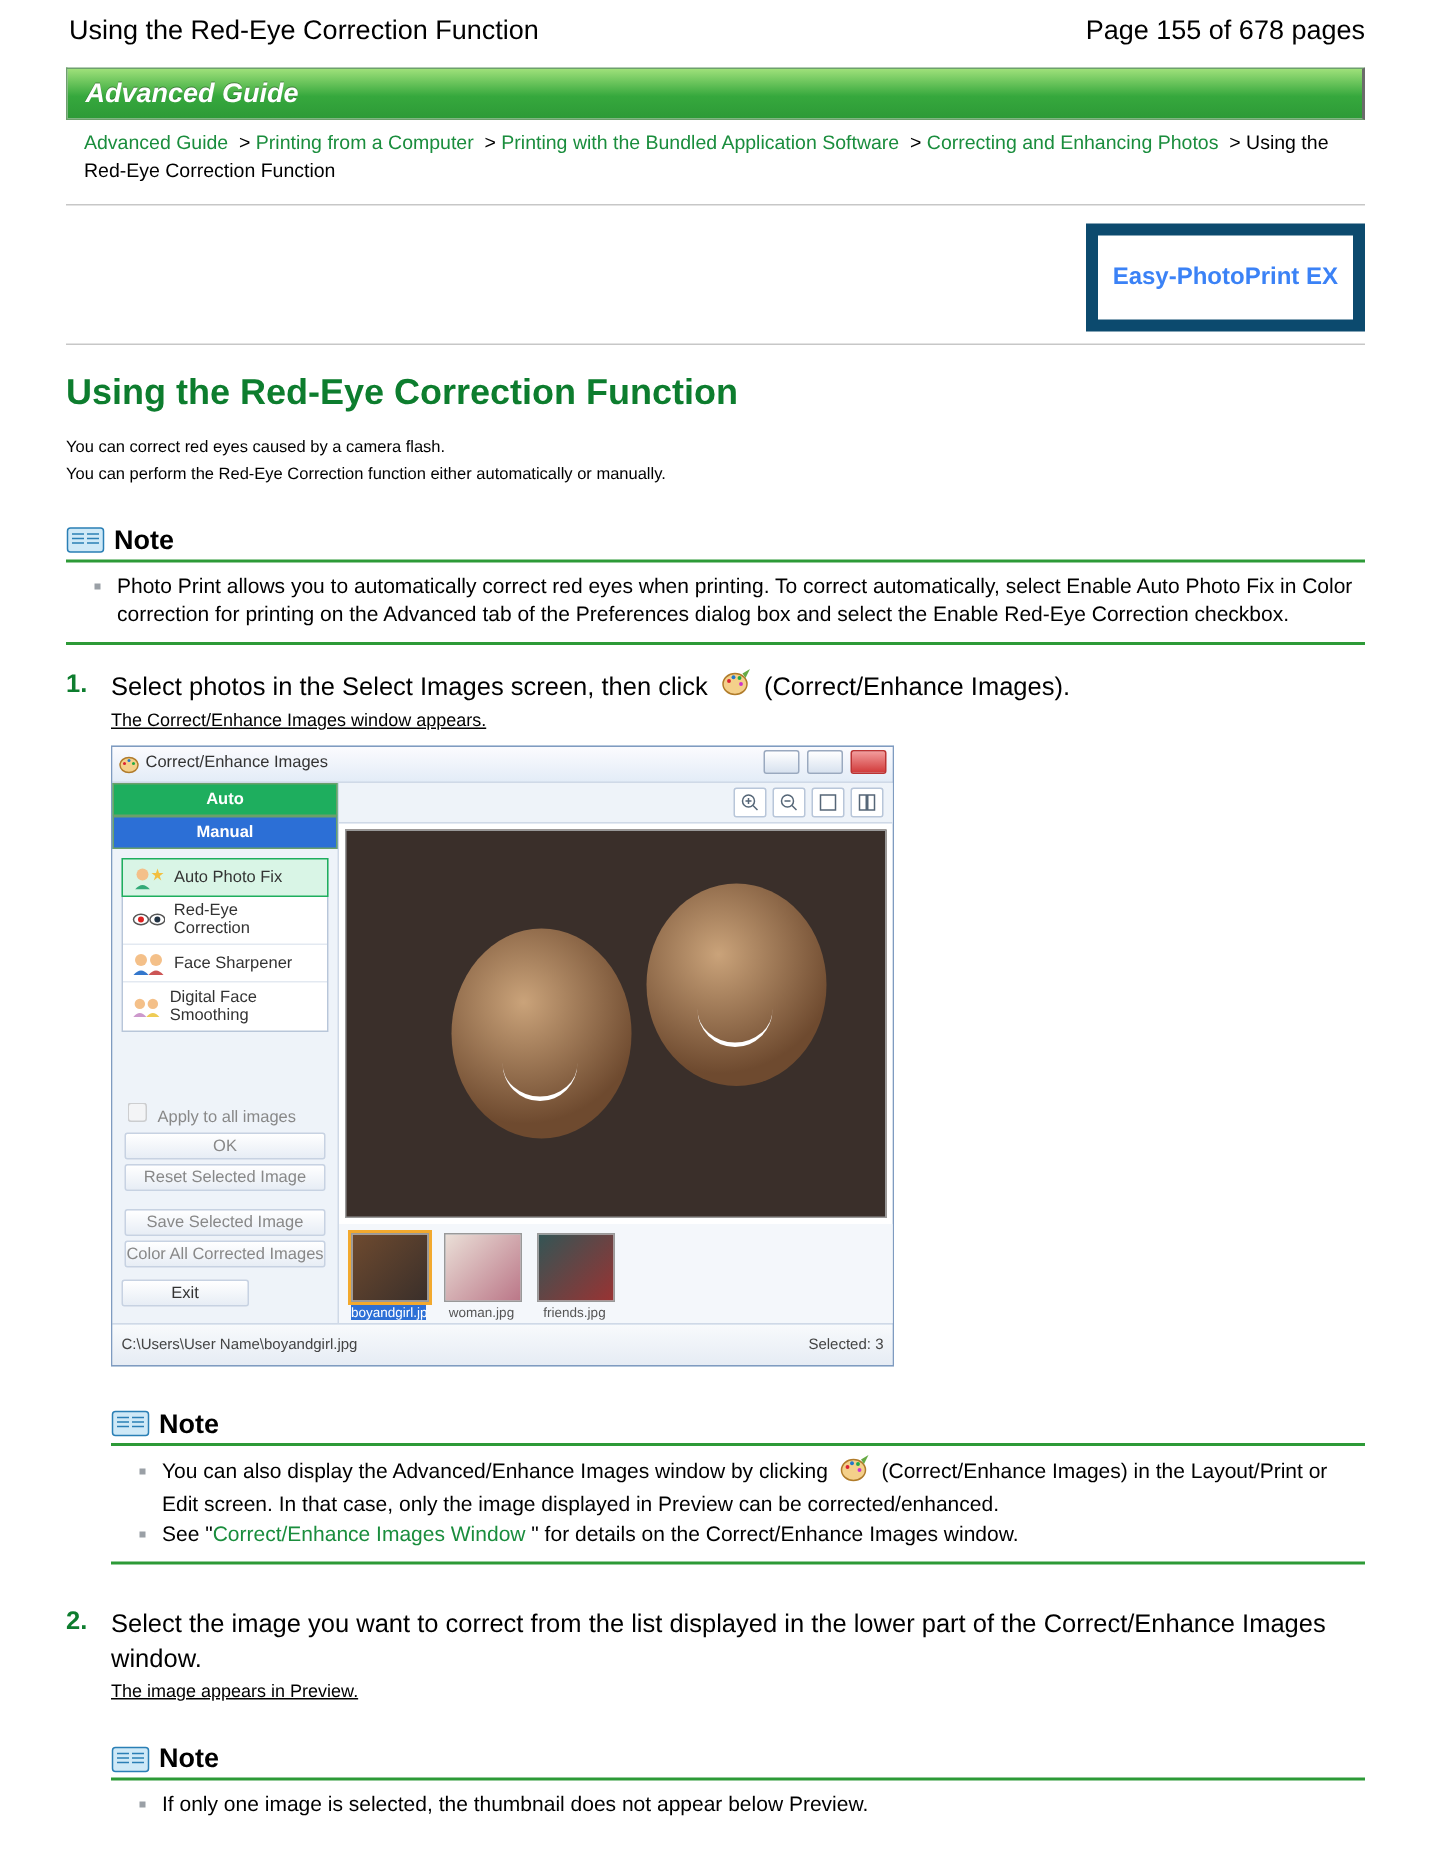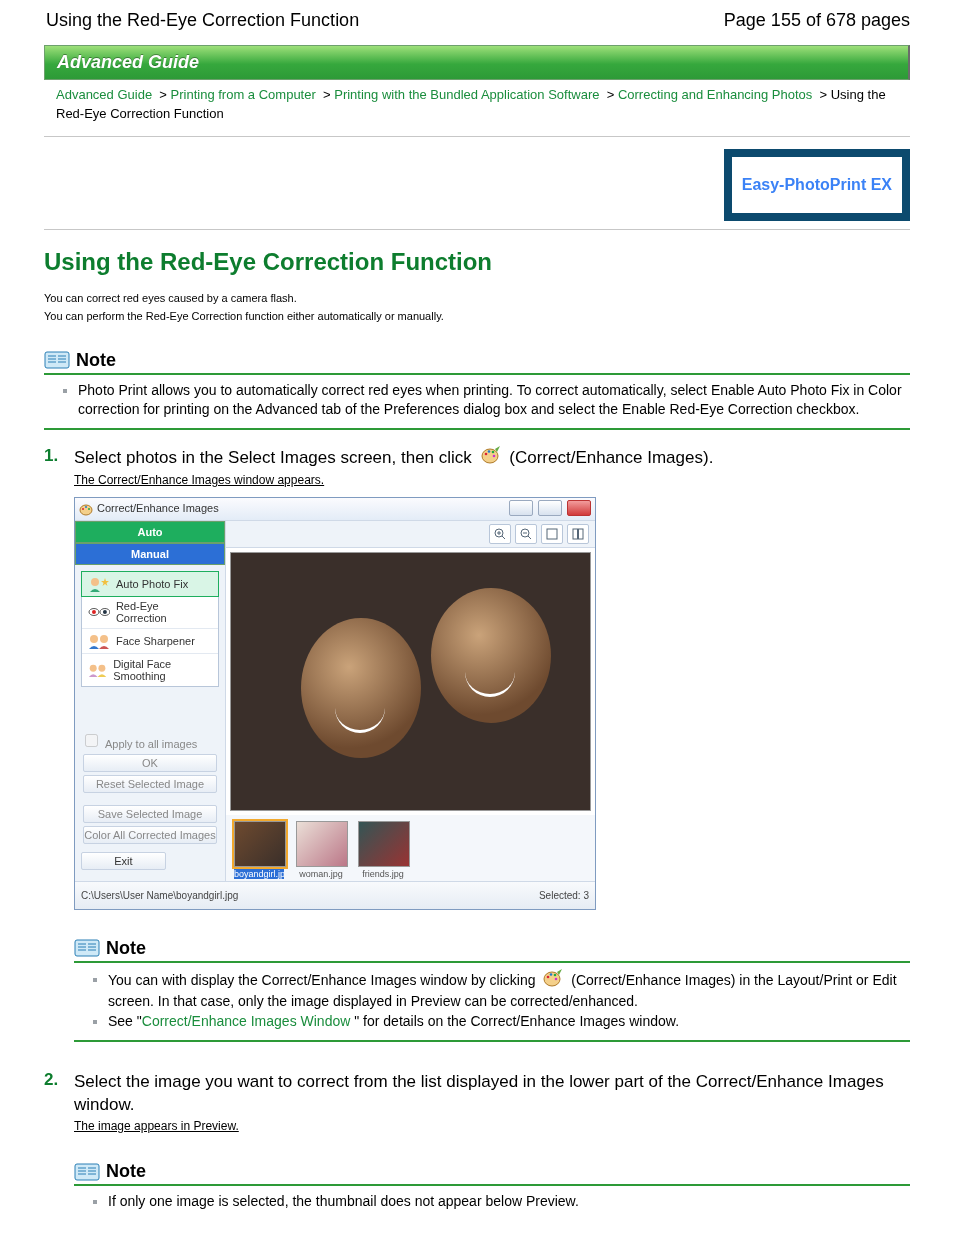--- a/index.html
+++ b/index.html
@@ -281,21 +281,21 @@
               <line x1="4" y1="8" x2="12" y2="8" stroke="#2a7fb5"></line>
               <line x1="4" y1="11" x2="12" y2="11" stroke="#2a7fb5"></line>
               <line x1="14" y1="5" x2="22" y2="5" stroke="#2a7fb5"></line>
               <line x1="14" y1="8" x2="22" y2="8" stroke="#2a7fb5"></line>
               <line x1="14" y1="11" x2="22" y2="11" stroke="#2a7fb5"></line>
             </svg>
           <span class="note-ttl">Note</span>
         </div>
         <ul class="note-ul">
           <li>
-            <span>You can with display the Correct/Enhance Images window by clicking </span>
+            <span>You can also display the Advanced/Enhance Images window by clicking </span>
             <span class="inline-icn">
               <svg width="20" height="18" viewBox="0 0 20 18">
                   <ellipse cx="9" cy="10" rx="8" ry="7" fill="#f4d08a" stroke="#b07b2a"></ellipse>
                   <circle cx="5" cy="8" r="1.3" fill="#d23"></circle>
                   <circle cx="8" cy="5.5" r="1.3" fill="#27c"></circle>
                   <circle cx="12" cy="6" r="1.3" fill="#2a4"></circle>
                   <circle cx="13" cy="10" r="1.3" fill="#c3c"></circle>
                   <path d="M14 3 L19 0 L16 6 Z" fill="#6a4"></path>
                 </svg>
             </span>

